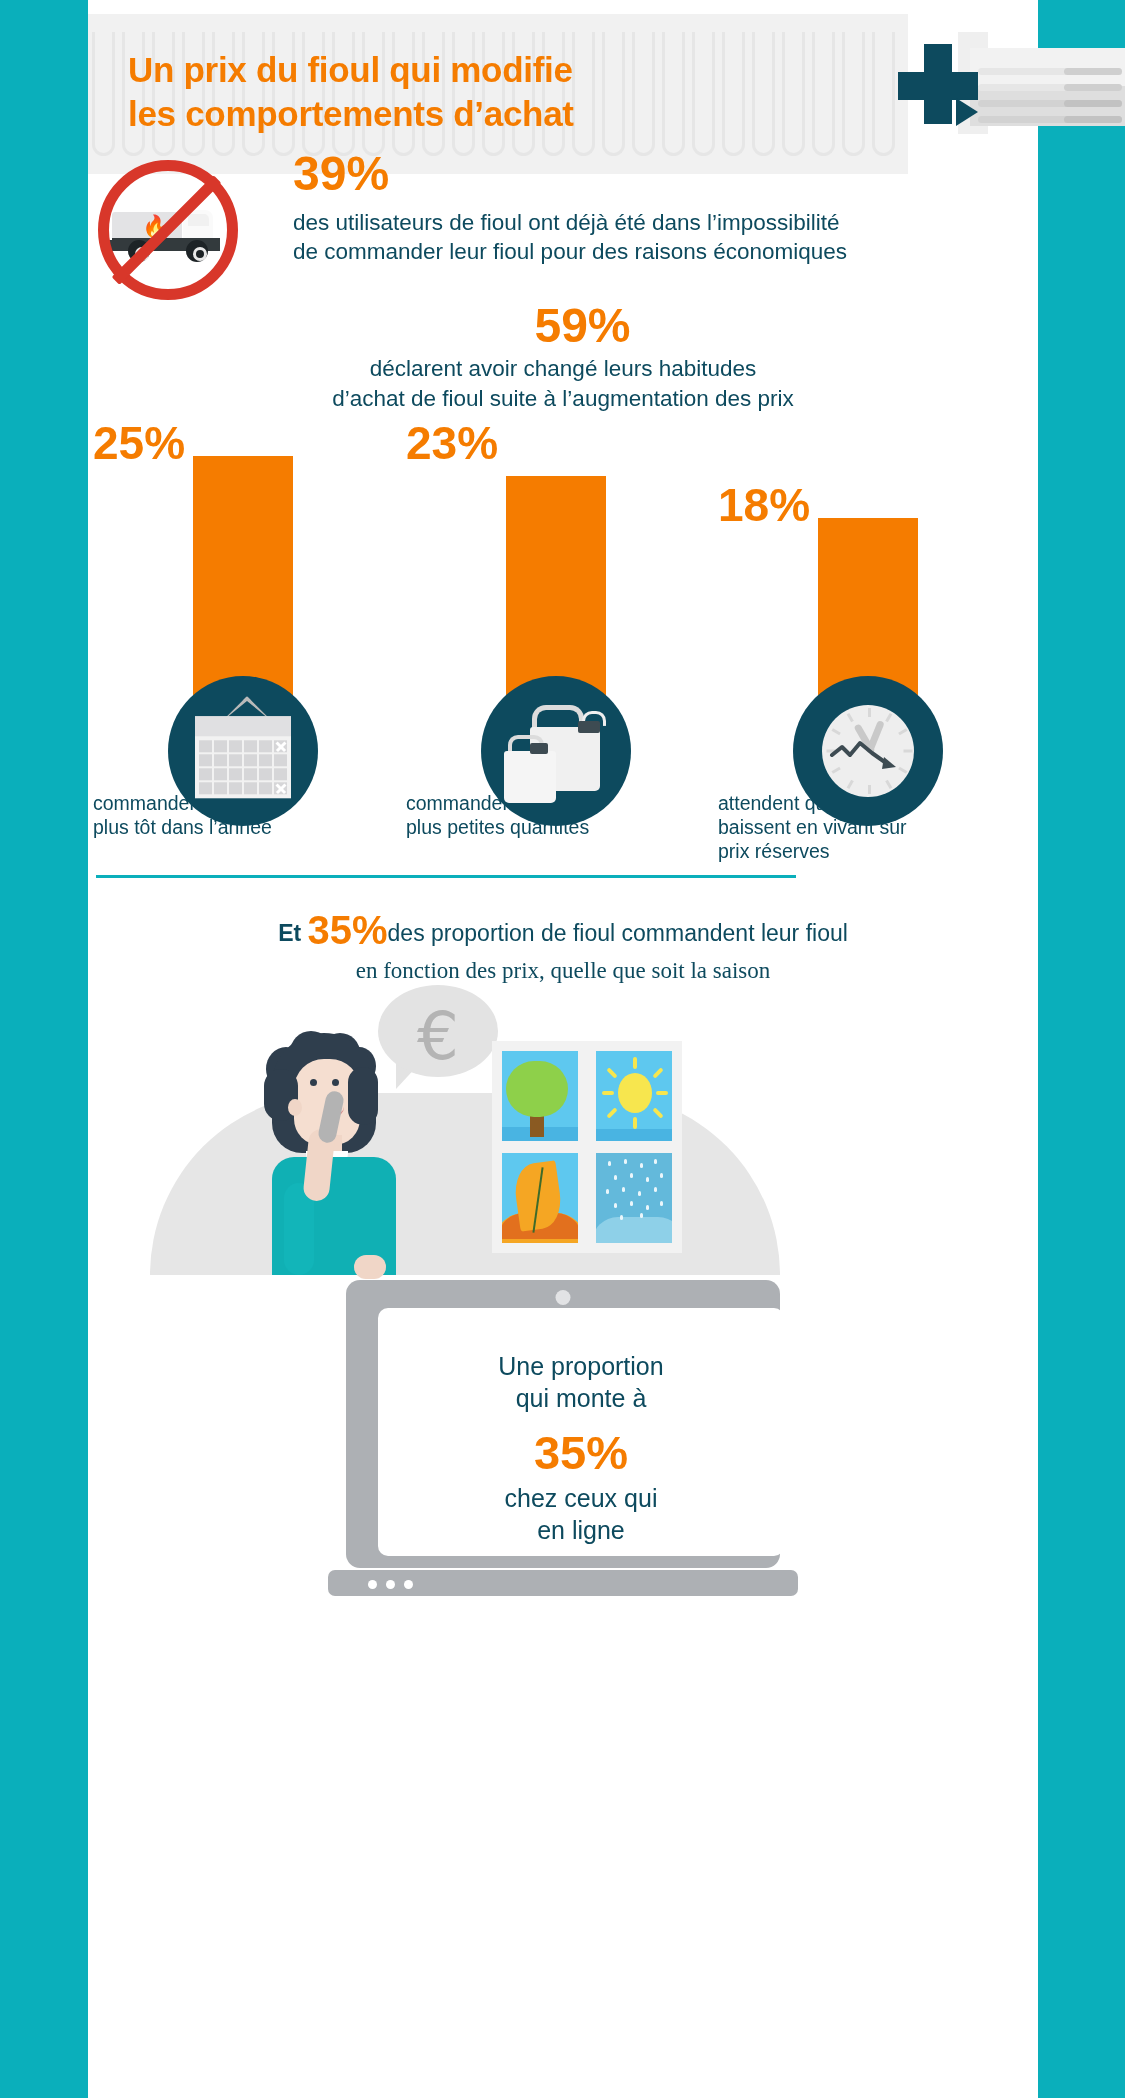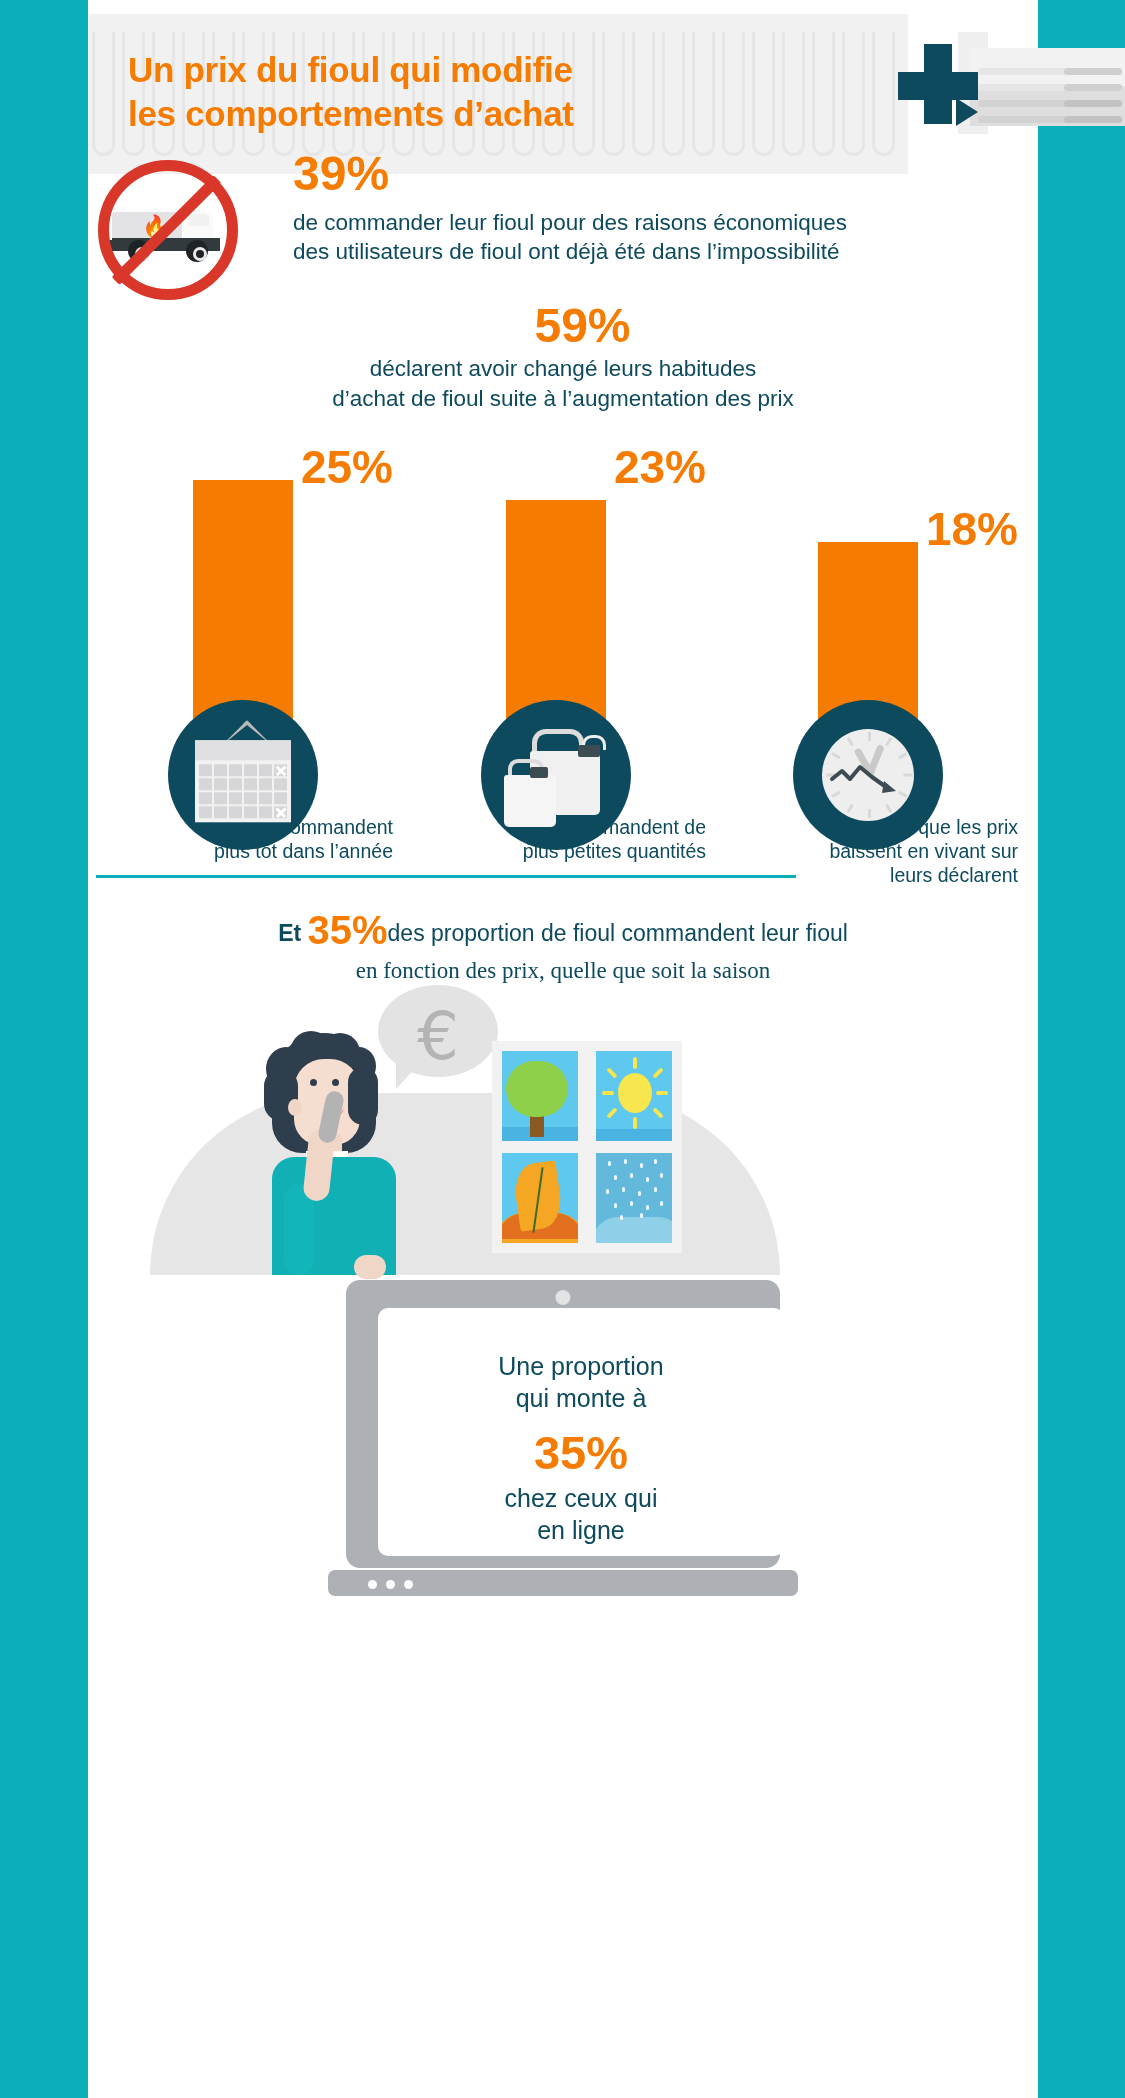--- a/index.html
+++ b/index.html
@@ -81,21 +81,21 @@
   .pct39{position:absolute;left:205px;top:0px;color:#f57c00;font-weight:bold;font-size:48px;line-height:1;}
   .txt39{position:absolute;left:205px;top:58px;width:680px;color:#0d4a5e;font-size:22.5px;line-height:1.30;font-weight:500;}
 
   
   .block59{position:absolute;left:0;top:300px;width:950px;text-align:center;}
   .pct59{color:#f57c00;font-weight:bold;font-size:48px;line-height:1.08;margin-left:39px;}
   .txt59{color:#0d4a5e;font-size:22.5px;line-height:1.32;margin-top:2px;font-weight:500;}
 
   
   .bars{position:absolute;left:0;top:420px;width:950px;height:440px;}
-  .barcol{position:absolute;top:0;width:300px;text-align:right;margin-top:24px;}
+  .barcol{position:absolute;top:0;width:300px;text-align:left;}
   .barcol.c1{left:5px;}
   .barcol.c2{left:318px;}
   .barcol.c3{left:630px;}
   .bar-pct{color:#f57c00;font-weight:bold;font-size:46px;line-height:1;position:relative;z-index:3;}
   .bar-wrap{position:relative;height:300px;}
   .bar{
     position:absolute;left:50%;transform:translateX(-50%);
     width:100px;background:#f57c00;bottom:60px;
   }
   .circ{
@@ -281,22 +281,22 @@
           <div class="truck-bump"></div>
           <div class="wheel w1"></div>
           <div class="wheel w2"></div>
           <div class="flame">🔥</div>
         </div>
         <div class="ban-circle"></div>
         <div class="ban-slash"></div>
       </div>
       <div class="pct39">39%</div>
       <div class="txt39">
+        <div>des utilisateurs de fioul ont déjà été dans l’impossibilité</div>
         <div>de commander leur fioul pour des raisons économiques</div>
-        <div>des utilisateurs de fioul ont déjà été dans l’impossibilité</div>
       </div>
     </div>
 
     <div class="block59">
       <div class="pct59">59%</div>
       <div class="txt59">
         <div>déclarent avoir changé leurs habitudes</div>
         <div>d’achat de fioul suite à l’augmentation des prix</div>
       </div>
     </div>
@@ -392,21 +392,21 @@
               <svg class="chartline" viewBox="0 0 80 48">
                 <polyline points="4,28 14,20 22,28 32,16 44,26 58,36" fill="none" stroke="#3d4b52" stroke-width="4" stroke-linejoin="round" stroke-linecap="round"></polyline>
                 <polygon points="56,30 68,40 54,42" fill="#3d4b52"></polygon>
               </svg>
             </div>
           </div>
         </div>
         <div class="bar-label">
           <div>attendent que les prix</div>
           <div>baissent en vivant sur</div>
-          <div>leurs déclarent</div>
+          <div>prix réserves</div>
         </div>
       </div>
     </div>
 
     <div class="divider"></div>
 
     <div class="block21">
       <div class="b21-l1">
         <span class="small">Et</span>
         <span class="big">35%</span><span>des proportion de fioul commandent leur fioul</span>

